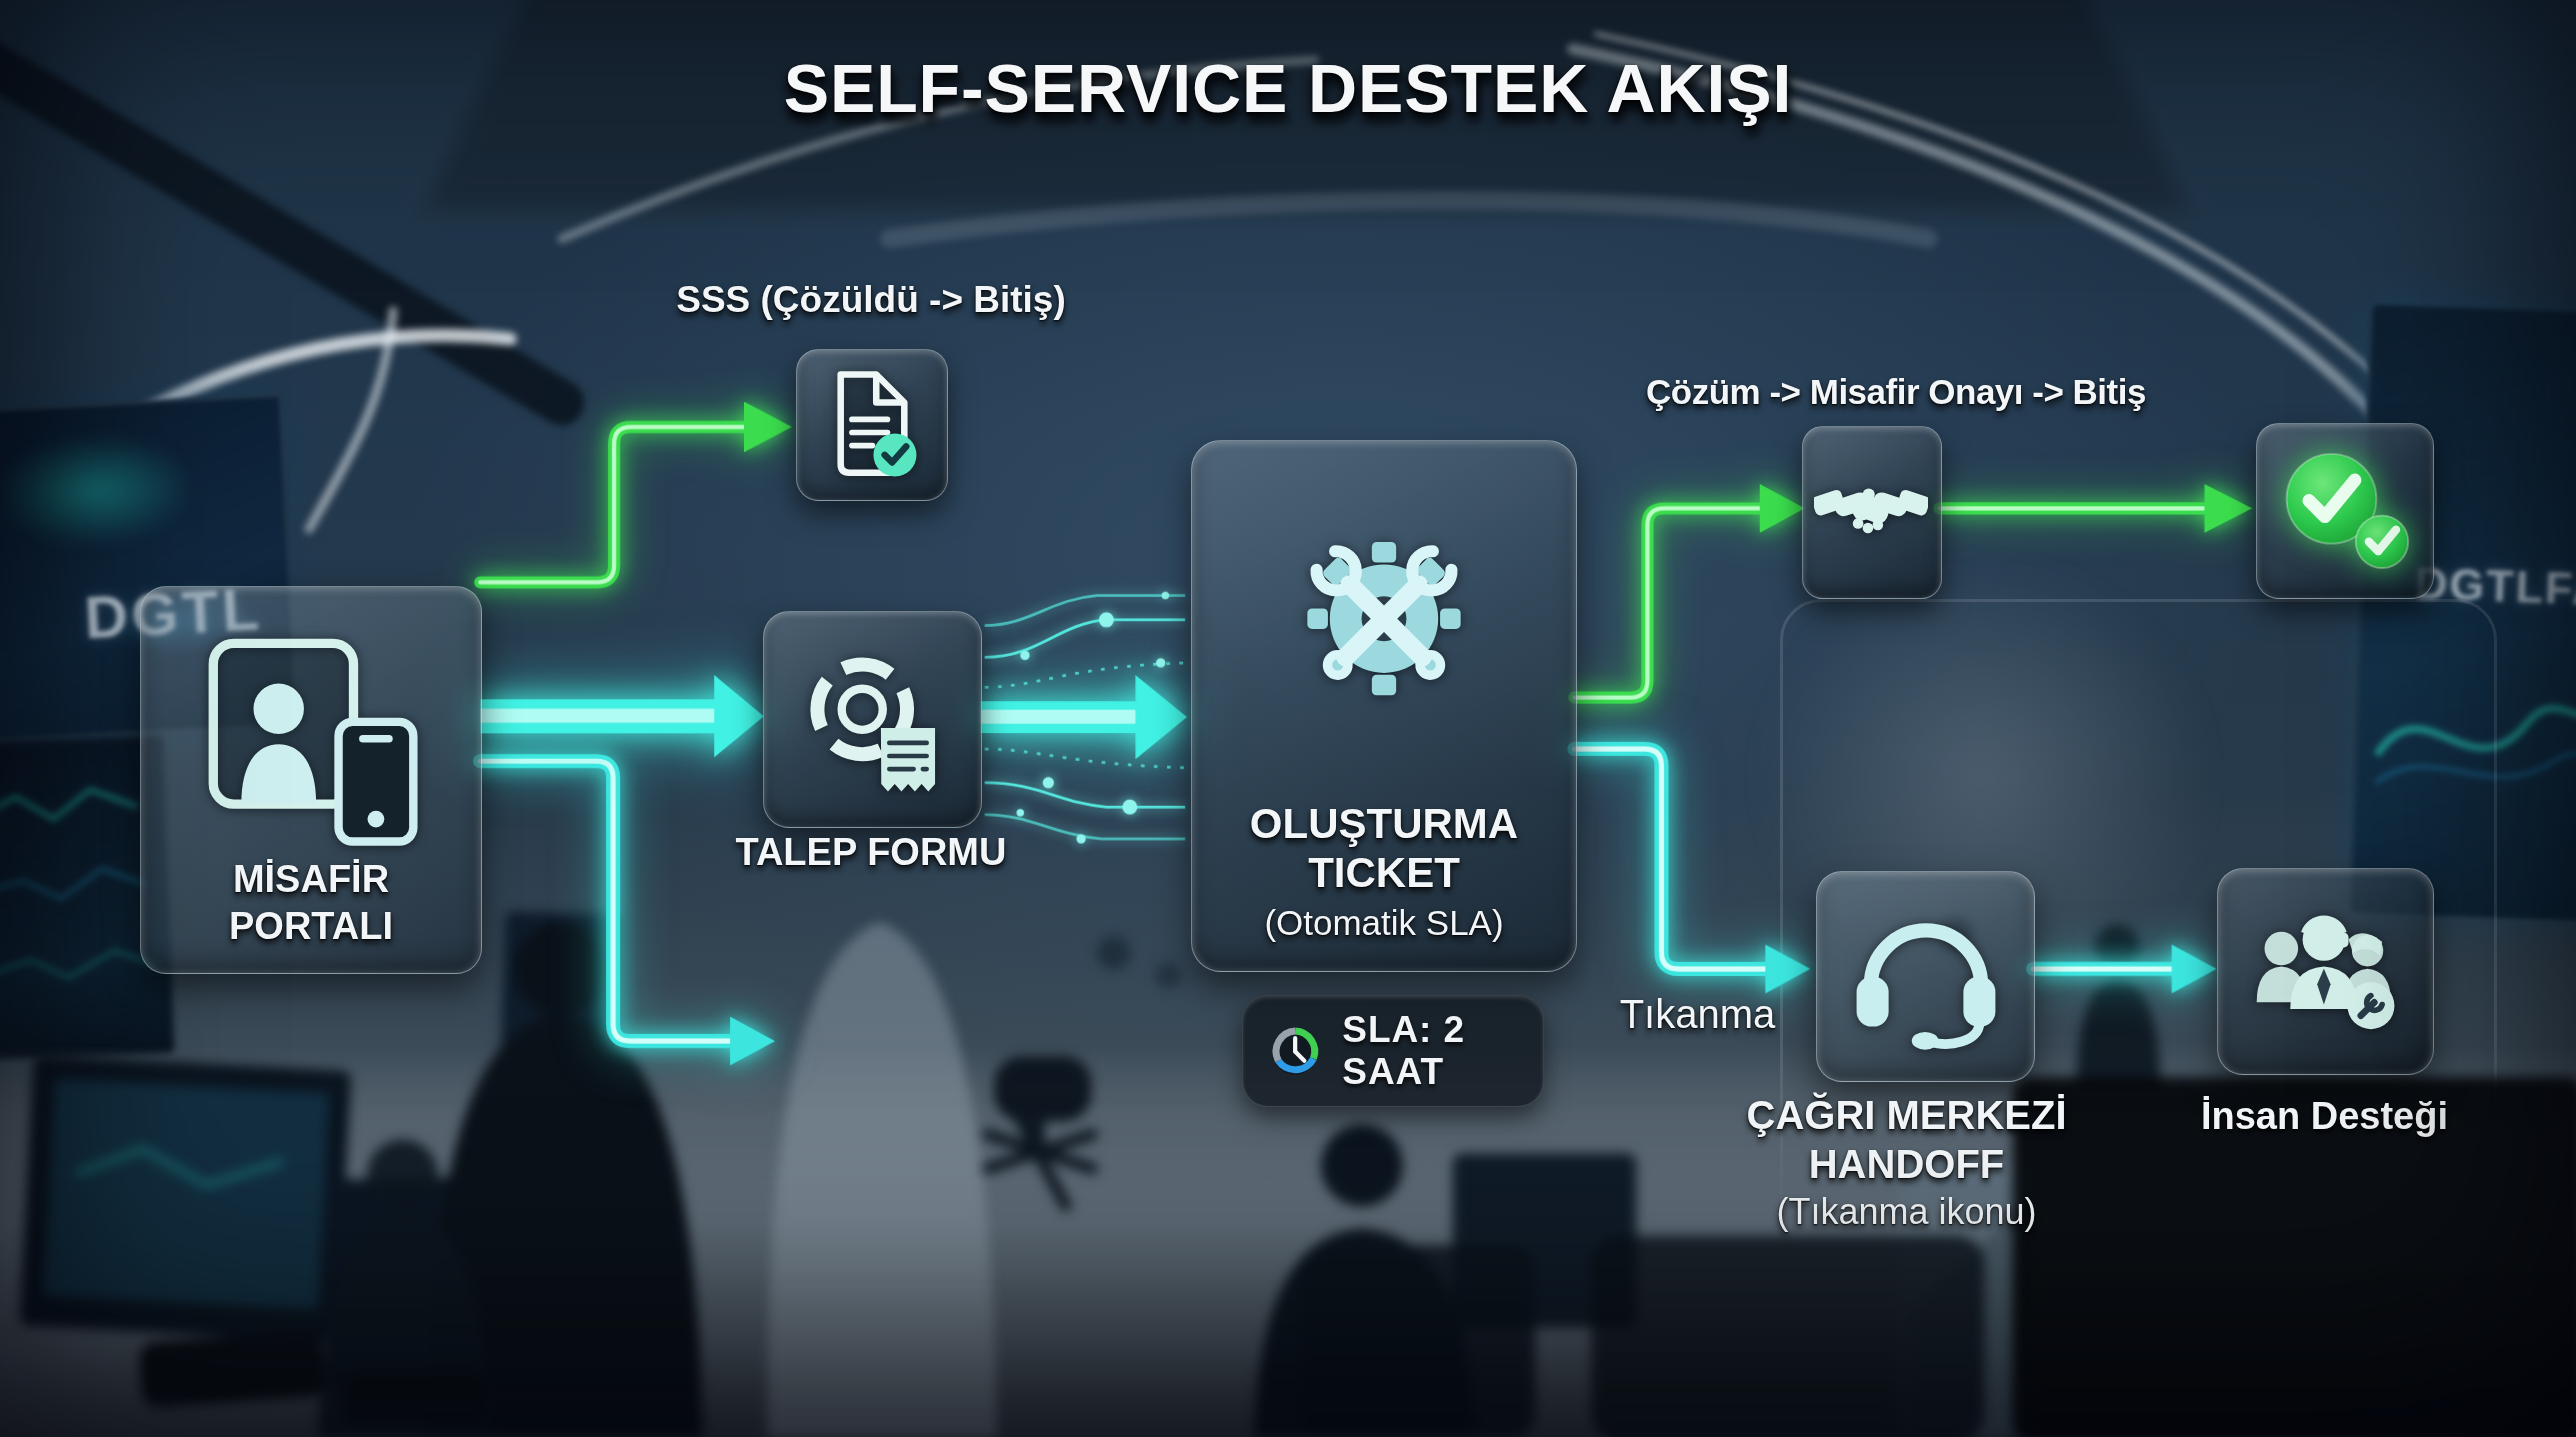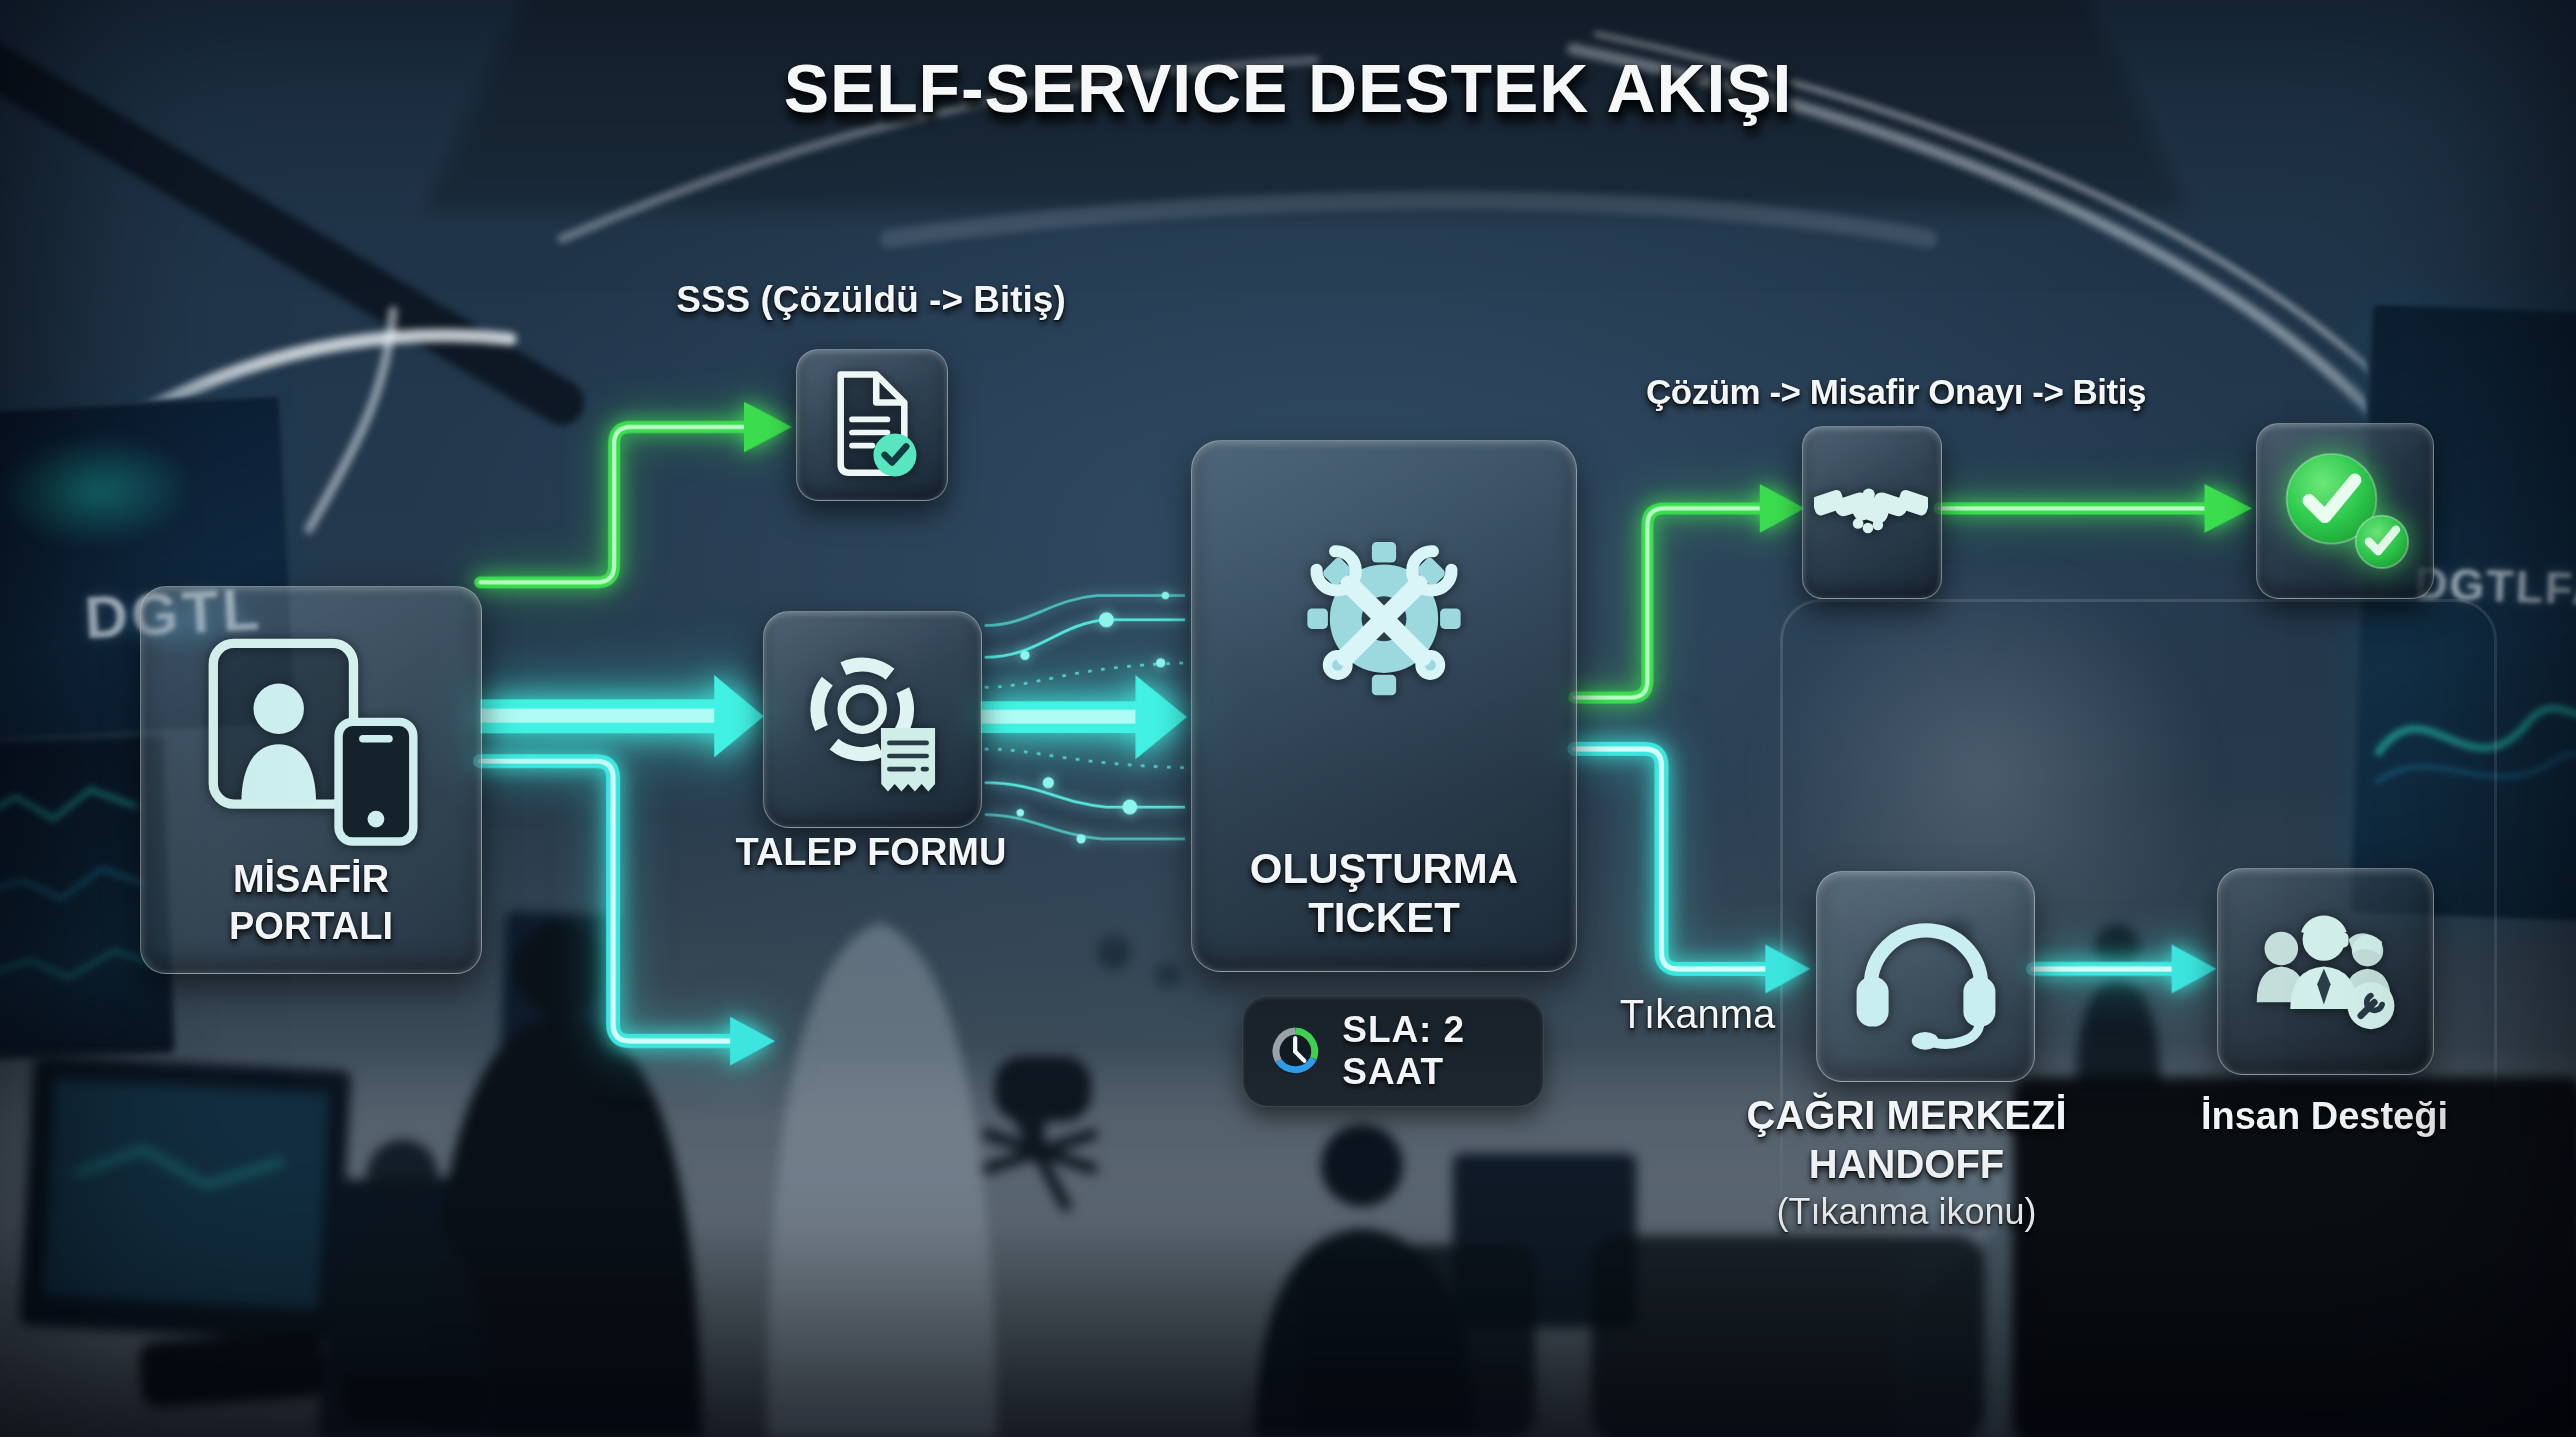--- a/index.html
+++ b/index.html
@@ -281,20 +281,21 @@
 
       <g transform="translate(110,112) rotate(-45)" fill="none" stroke="#d9f5f7" stroke-linecap="round">
         <rect x="-10" y="-62" width="20" height="130" rx="10" fill="#d9f5f7" stroke="none"></rect>
         <path d="M-14,-88 A21,21 0 1 0 14,-88" stroke-width="13"></path>
         <circle cx="0" cy="70" r="11" stroke-width="10"></circle>
       </g>
     </svg>
     <div class="lbl" style="left:0;width:100%;bottom:28px;font-size:42px;line-height:1.18;">
       <div>OLUŞTURMA</div>
       <div>TICKET</div>
+      <div class="sub" style="font-size:35px;margin-top:3.7px;">(Otomatik SLA)</div>
     </div>
   </div>
 
   <div class="abs z30" style="left:1242px;top:995px;width:302px;height:112px;border-radius:26px;display:flex;align-items:center;gap:19px;padding:0 24px;box-sizing:border-box;
               background:rgba(17,25,33,.8);border:1.9px solid rgba(255,255,255,.14);box-shadow:0 11.2px 24px rgba(0,0,0,.5), inset 0 1.9px 4.7px rgba(255,255,255,.12);">
     <svg width="75" height="75" viewBox="0 0 80 80">
       <circle cx="40" cy="40" r="33" fill="#0e141b" opacity=".6"></circle>
       <path d="M40,11 A29,29 0 0 1 66,50" fill="none" stroke="#3fd052" stroke-width="10"></path>
       <path d="M66,50 A29,29 0 0 1 16,53" fill="none" stroke="#2f9ce8" stroke-width="10"></path>
       <path d="M16,53 A29,29 0 0 1 40,11" fill="none" stroke="#98a2aa" stroke-width="10"></path>

